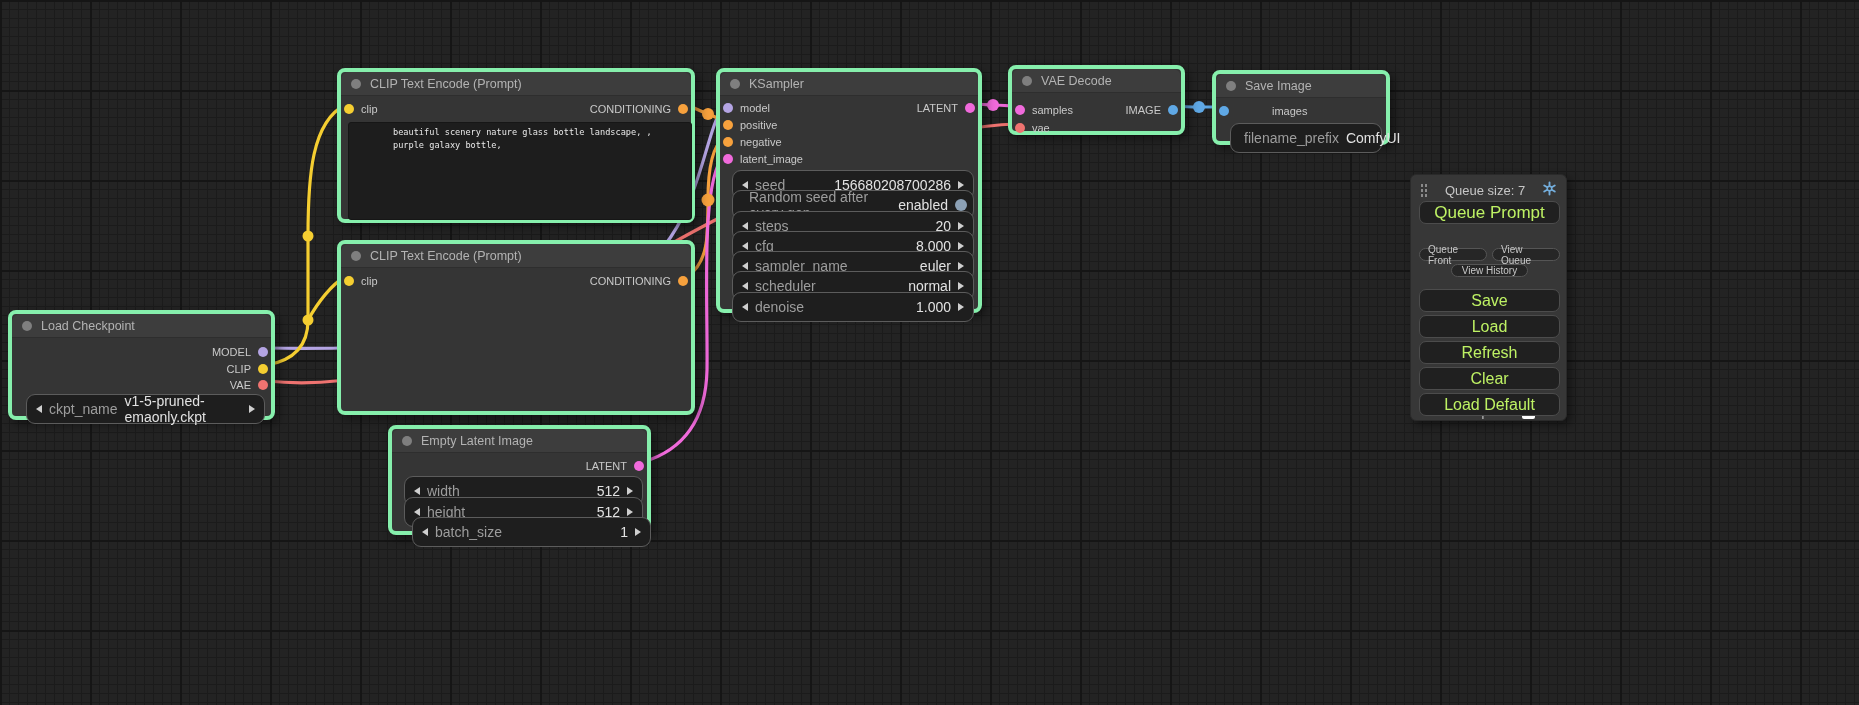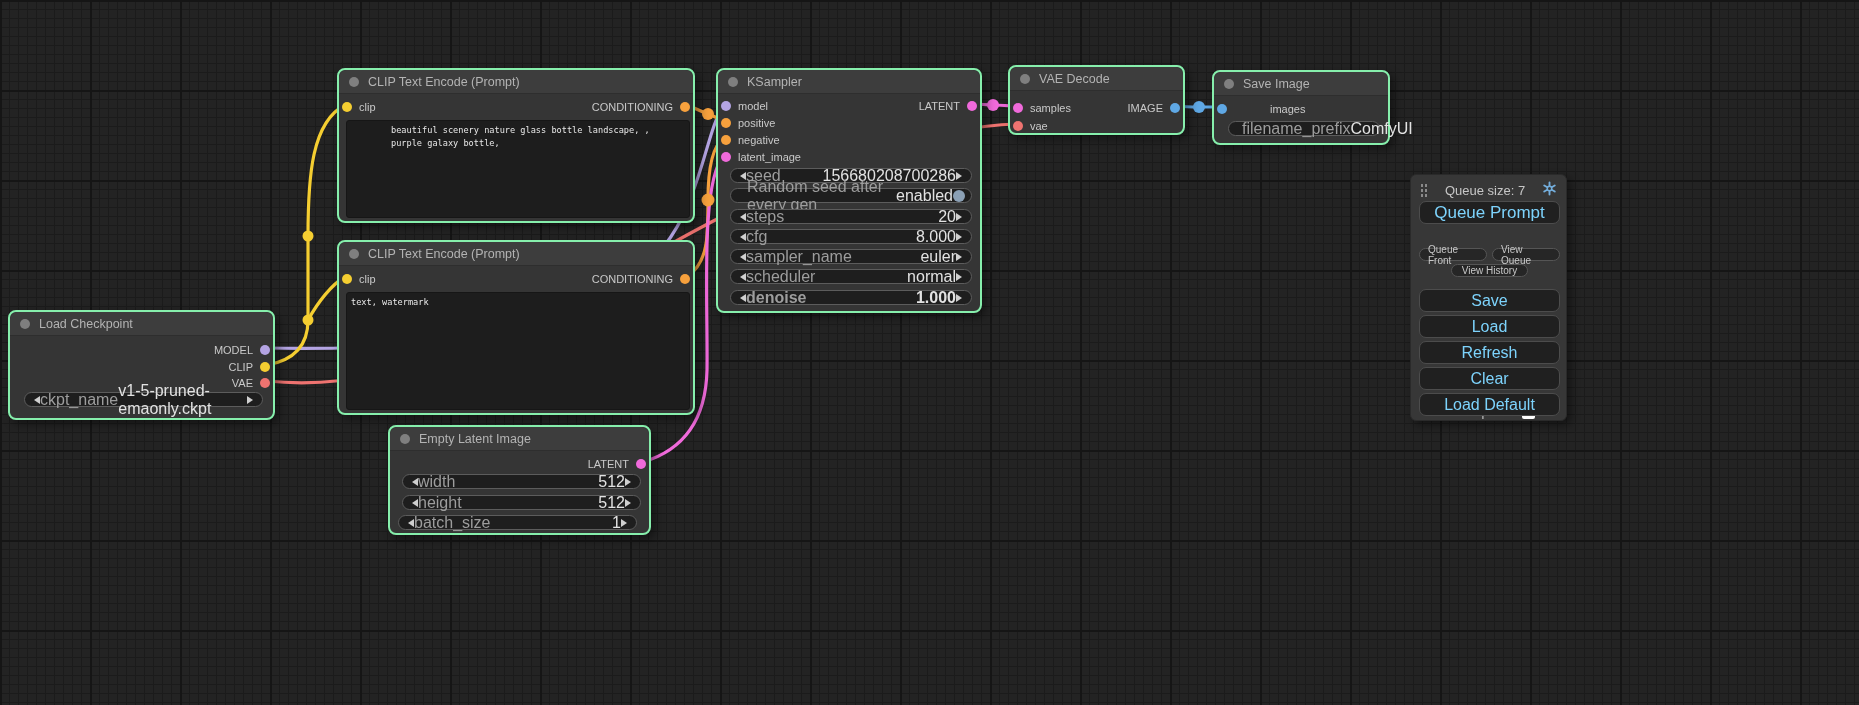--- a/index.html
+++ b/index.html
@@ -22,41 +22,41 @@
     background-size:90px 90px,90px 90px,9px 9px,9px 9px;
   }
   svg.wires{position:absolute;left:0;top:0;z-index:1;}
   svg.wires path{fill:none;stroke-width:3.2;stroke-linecap:round;}
   .w-clip{stroke:var(--clip);} .w-model{stroke:var(--model);} .w-vae{stroke:var(--vae);}
   .w-cond{stroke:var(--cond);} .w-latent{stroke:var(--latent);} .w-image{stroke:var(--image);}
   .d-clip{fill:var(--clip);} .d-cond{fill:var(--cond);} .d-latent{fill:var(--latent);} .d-image{fill:var(--image);}
 
   .node{
     position:absolute;z-index:2;background:var(--node-bg);
-    border:2px solid #86efac;border-radius:8px;
+    border:4px solid #86efac;border-radius:8px;
     box-shadow:4px 4px 10px rgba(0,0,0,.45);
   }
   .node-title{
     height:24px;background:var(--node-title);border-radius:8px 8px 0 0;
     display:flex;align-items:center;gap:9px;padding:0 10px;
     color:var(--title-text);font-size:12.5px;border-bottom:1px solid #2e2e2e;
   }
   .tdot{width:10px;height:10px;border-radius:50%;background:var(--titledot);flex:0 0 auto;}
   .port{position:absolute;height:16px;display:flex;align-items:center;gap:7px;
     font-size:11px;color:var(--portlbl);}
   .port.in{left:3px;} .port.out{right:3px;flex-direction:row-reverse;}
   .pdot{width:10px;height:10px;border-radius:50%;flex:0 0 auto;}
   .c-clip{background:var(--clip);} .c-model{background:var(--model);} .c-vae{background:var(--vae);}
   .c-cond{background:var(--cond);} .c-latent{background:var(--latent);} .c-image{background:var(--image);}
 
   .pill{
-    position:absolute;height:15px;background:var(--pill);
+    position:absolute;height:30px;background:var(--pill);
     border:1px solid var(--pill-br);border-radius:9px;
-    display:flex;align-items:center;padding:0 9px;
-    font-size:16px;color:var(--lbl);
+    display:flex;align-items:center;gap:7px;padding:0 9px;
+    font-size:14px;color:var(--lbl);
   }
   .pill .val{margin-left:auto;color:var(--val);}
   .arr-l{width:0;height:0;border-top:4px solid transparent;border-bottom:4px solid transparent;
     border-right:6.5px solid #cfcfcf;flex:0 0 auto;}
   .arr-r{width:0;height:0;border-top:4px solid transparent;border-bottom:4px solid transparent;
     border-left:6.5px solid #cfcfcf;flex:0 0 auto;}
   .toggle{width:12px;height:12px;border-radius:50%;background:#8ba0b5;flex:0 0 auto;margin-right:-3px;}
 
   .textarea{
     position:absolute;background:#1d1d1d;border:1px solid #161616;border-radius:3px;
@@ -71,21 +71,21 @@
   }
   .qheader{position:absolute;left:0;top:6px;width:100%;height:18px;
     display:flex;align-items:center;padding:0 9px;font-size:13px;}
   .qsize{flex:1;text-align:center;color:#c6c6c6;}
   .drag-dots{width:8px;height:14px;
     background-image:radial-gradient(circle,#8a8a8a 1.2px, transparent 1.4px);
     background-size:4px 5px;flex:0 0 auto;}
   .gear{flex:0 0 auto;}
   .qbtn{
     position:absolute;left:8px;width:141px;height:23px;background:#202020;
-    border:1px solid #4c4c4c;border-radius:7px;color:#7dd3fc;
+    border:1px solid #4c4c4c;border-radius:7px;color:#bef264;
     display:flex;align-items:center;justify-content:center;font-size:16px;
   }
   .qbtn.prompt{font-size:17px;}
   .extras{position:absolute;left:0;top:230px;width:100%;display:flex;
     align-items:center;justify-content:center;gap:7px;font-size:12.5px;color:#c6c6c6;}
   .checkbox{width:13px;height:13px;background:#fff;border-radius:2px;}
   .sbtn{
     position:absolute;height:13px;background:#262626;border:1px solid #555;
     border-radius:8px;color:#c8c8c8;font-size:10px;
     display:flex;align-items:center;justify-content:center;padding:0 8px;
@@ -134,21 +134,20 @@
     <span>CLIP Text Encode (Prompt)</span>
   </div>
   <div class="port in" style="top:29px;">
     <span class="pdot c-clip"></span>
     <span>clip</span>
   </div>
   <div class="port out" style="top:29px;">
     <span class="pdot c-cond"></span>
     <span>CONDITIONING</span>
   </div>
-  <div class="textarea" style="left:7px;top:50px;width:344px;height:118px;">text, watermark</div>
 </div>
 
 <div class="node" style="left:8px;top:310px;width:267px;height:110px;">
   <div class="node-title">
     <span class="tdot"></span>
     <span>Load Checkpoint</span>
   </div>
   <div class="port out" style="top:30px;">
     <span class="pdot c-model"></span>
     <span>MODEL</span>
@@ -223,21 +222,21 @@
     <span>sampler_name</span>
     <span class="val">euler</span>
     <span class="arr-r"></span>
   </div>
   <div class="pill" style="left:12px;top:199px;width:242px;">
     <span class="arr-l"></span>
     <span>scheduler</span>
     <span class="val">normal</span>
     <span class="arr-r"></span>
   </div>
-  <div class="pill" style="left:12px;top:220px;width:242px;font-weight:bold;">
+  <div class="pill" style="left:12px;top:220px;width:242px;">
     <span class="arr-l"></span>
     <span>denoise</span>
     <span class="val">1.000</span>
     <span class="arr-r"></span>
   </div>
 </div>
 
 <div class="node" style="left:1008px;top:65px;width:177px;height:70px;">
   <div class="node-title">
     <span class="tdot"></span>
@@ -286,21 +285,21 @@
     <span>width</span>
     <span class="val">512</span>
     <span class="arr-r"></span>
   </div>
   <div class="pill" style="left:12px;top:68px;width:239px;">
     <span class="arr-l"></span>
     <span>height</span>
     <span class="val">512</span>
     <span class="arr-r"></span>
   </div>
-  <div class="pill" style="left:8px;top:88px;width:239px;">
+  <div class="pill" style="left:20px;top:88px;width:239px;">
     <span class="arr-l"></span>
     <span>batch_size</span>
     <span class="val">1</span>
     <span class="arr-r"></span>
   </div>
 </div>
 
 <div class="qpanel">
   <div class="qheader">
     <span class="drag-dots"></span>

